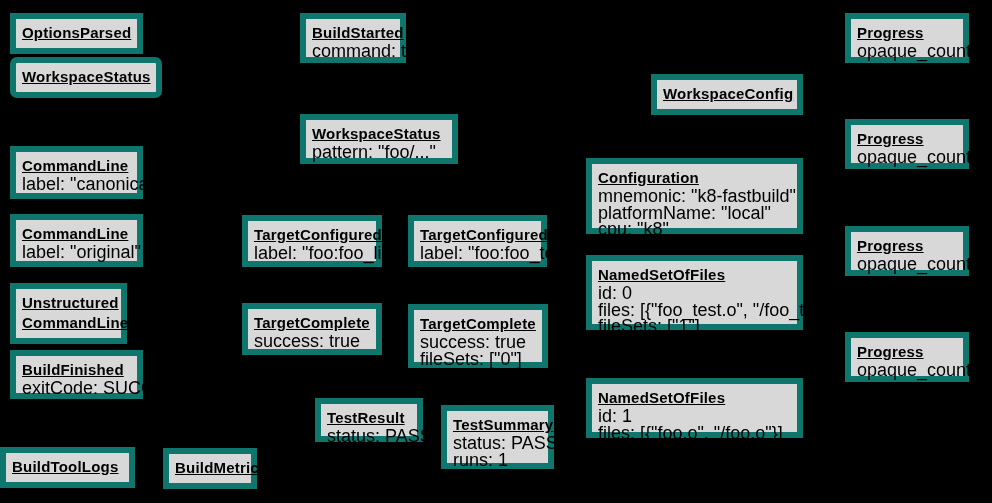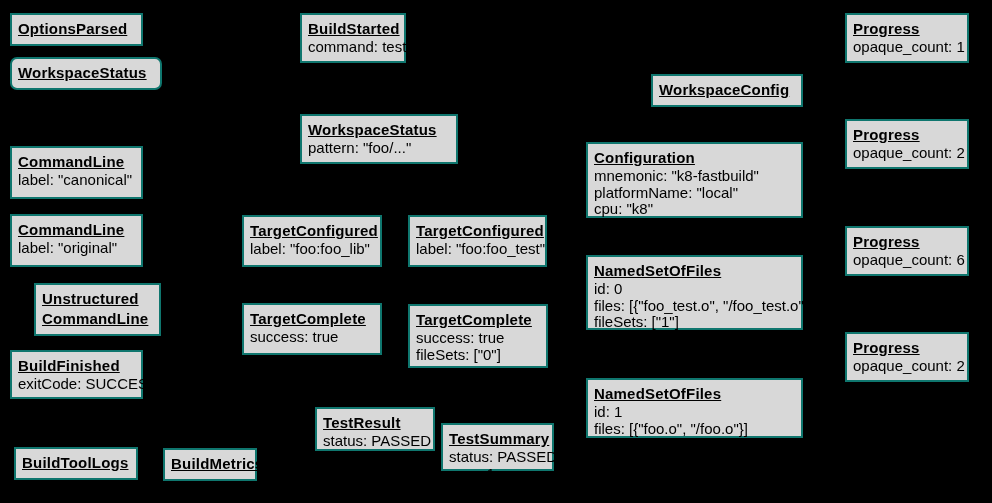--- a/index.html
+++ b/index.html
@@ -12,33 +12,33 @@
     width: 992px;
     height: 503px;
     background: #000000;
     overflow: hidden;
     font-family: "Liberation Sans", "DejaVu Sans", sans-serif;
   }
   .box {
     position: absolute;
     box-sizing: border-box;
     background: #d8d8d8;
-    border: 2px solid #0f766e;
+    border: 6px solid #0f766e;
     padding: 4px 6px 5px 6px;
     color: #000000;
   }
   .title {
     font-size: 15px;
     font-weight: bold;
     text-decoration: underline;
     line-height: 20px;
     letter-spacing: 0.2px;
   }
   .field {
-    font-size: 15px;
+    font-size: 18px;
     line-height: 16.5px;
     white-space: nowrap;
   }
 </style>
 </head>
 <body>
 
 <div id="canvas">
 
   <div class="box" style="left:10px; top:13px; width:133px;">
@@ -53,30 +53,30 @@
   <div class="box" style="left:10px; top:146px; width:133px; height:53px;">
     <div class="title">CommandLine</div>
     <div class="field">label: "canonical"</div>
   </div>
 
   <div class="box" style="left:10px; top:214px; width:133px; height:53px;">
     <div class="title">CommandLine</div>
     <div class="field">label: "original"</div>
   </div>
 
-  <div class="box" style="left:10px; top:283px; width:127px;margin-left:24px;">
+  <div class="box" style="left:10px; top:283px; width:117px;">
     <div class="title">Unstructured CommandLine</div>
   </div>
 
   <div class="box" style="left:10px; top:350px; width:133px; height:49px;">
     <div class="title">BuildFinished</div>
     <div class="field">exitCode: SUCCESS</div>
   </div>
 
-  <div class="box" style="left:14px; top:447px; width:124px;">
+  <div class="box" style="left:0; top:447px; width:135px;">
     <div class="title">BuildToolLogs</div>
   </div>
 
   <div class="box" style="left:163px; top:448px; width:94px;">
     <div class="title">BuildMetrics</div>
   </div>
 
   <div class="box" style="left:300px; top:13px; width:106px; height:50px;">
     <div class="title">BuildStarted</div>
     <div class="field">command: test</div>
@@ -90,47 +90,47 @@
   <div class="box" style="left:242px; top:215px; width:140px; height:52px;">
     <div class="title">TargetConfigured</div>
     <div class="field">label: "foo:foo_lib"</div>
   </div>
 
   <div class="box" style="left:242px; top:303px; width:140px; height:52px;">
     <div class="title">TargetComplete</div>
     <div class="field">success: true</div>
   </div>
 
-  <div class="box" style="left:315px; top:407px; width:120px; height:44px;">
+  <div class="box" style="left:315px; top:398px; width:108px; height:44px;">
     <div class="title">TestResult</div>
     <div class="field">status: PASSED</div>
   </div>
 
   <div class="box" style="left:408px; top:215px; width:139px; height:52px;">
     <div class="title">TargetConfigured</div>
     <div class="field">label: "foo:foo_test"</div>
   </div>
 
   <div class="box" style="left:408px; top:304px; width:140px; height:64px;">
     <div class="title">TargetComplete</div>
     <div class="field">success: true</div>
     <div class="field">fileSets: ["0"]</div>
   </div>
 
-  <div class="box" style="left:441px; top:423px; width:113px; height:48px;">
+  <div class="box" style="left:441px; top:405px; width:113px; height:64px;">
     <div class="title">TestSummary</div>
     <div class="field">status: PASSED</div>
     <div class="field">runs: 1</div>
   </div>
 
   <div class="box" style="left:651px; top:74px; width:152px;">
     <div class="title">WorkspaceConfig</div>
   </div>
 
-  <div class="box" style="left:586px; top:142px; width:217px; height:76px;">
+  <div class="box" style="left:586px; top:158px; width:217px; height:76px;">
     <div class="title">Configuration</div>
     <div class="field">mnemonic: "k8-fastbuild"</div>
     <div class="field">platformName: "local"</div>
     <div class="field">cpu: "k8"</div>
   </div>
 
   <div class="box" style="left:586px; top:255px; width:217px; height:75px;">
     <div class="title">NamedSetOfFiles</div>
     <div class="field">id: 0</div>
     <div class="field">files: [{"foo_test.o", "/foo_test.o"}]</div>

